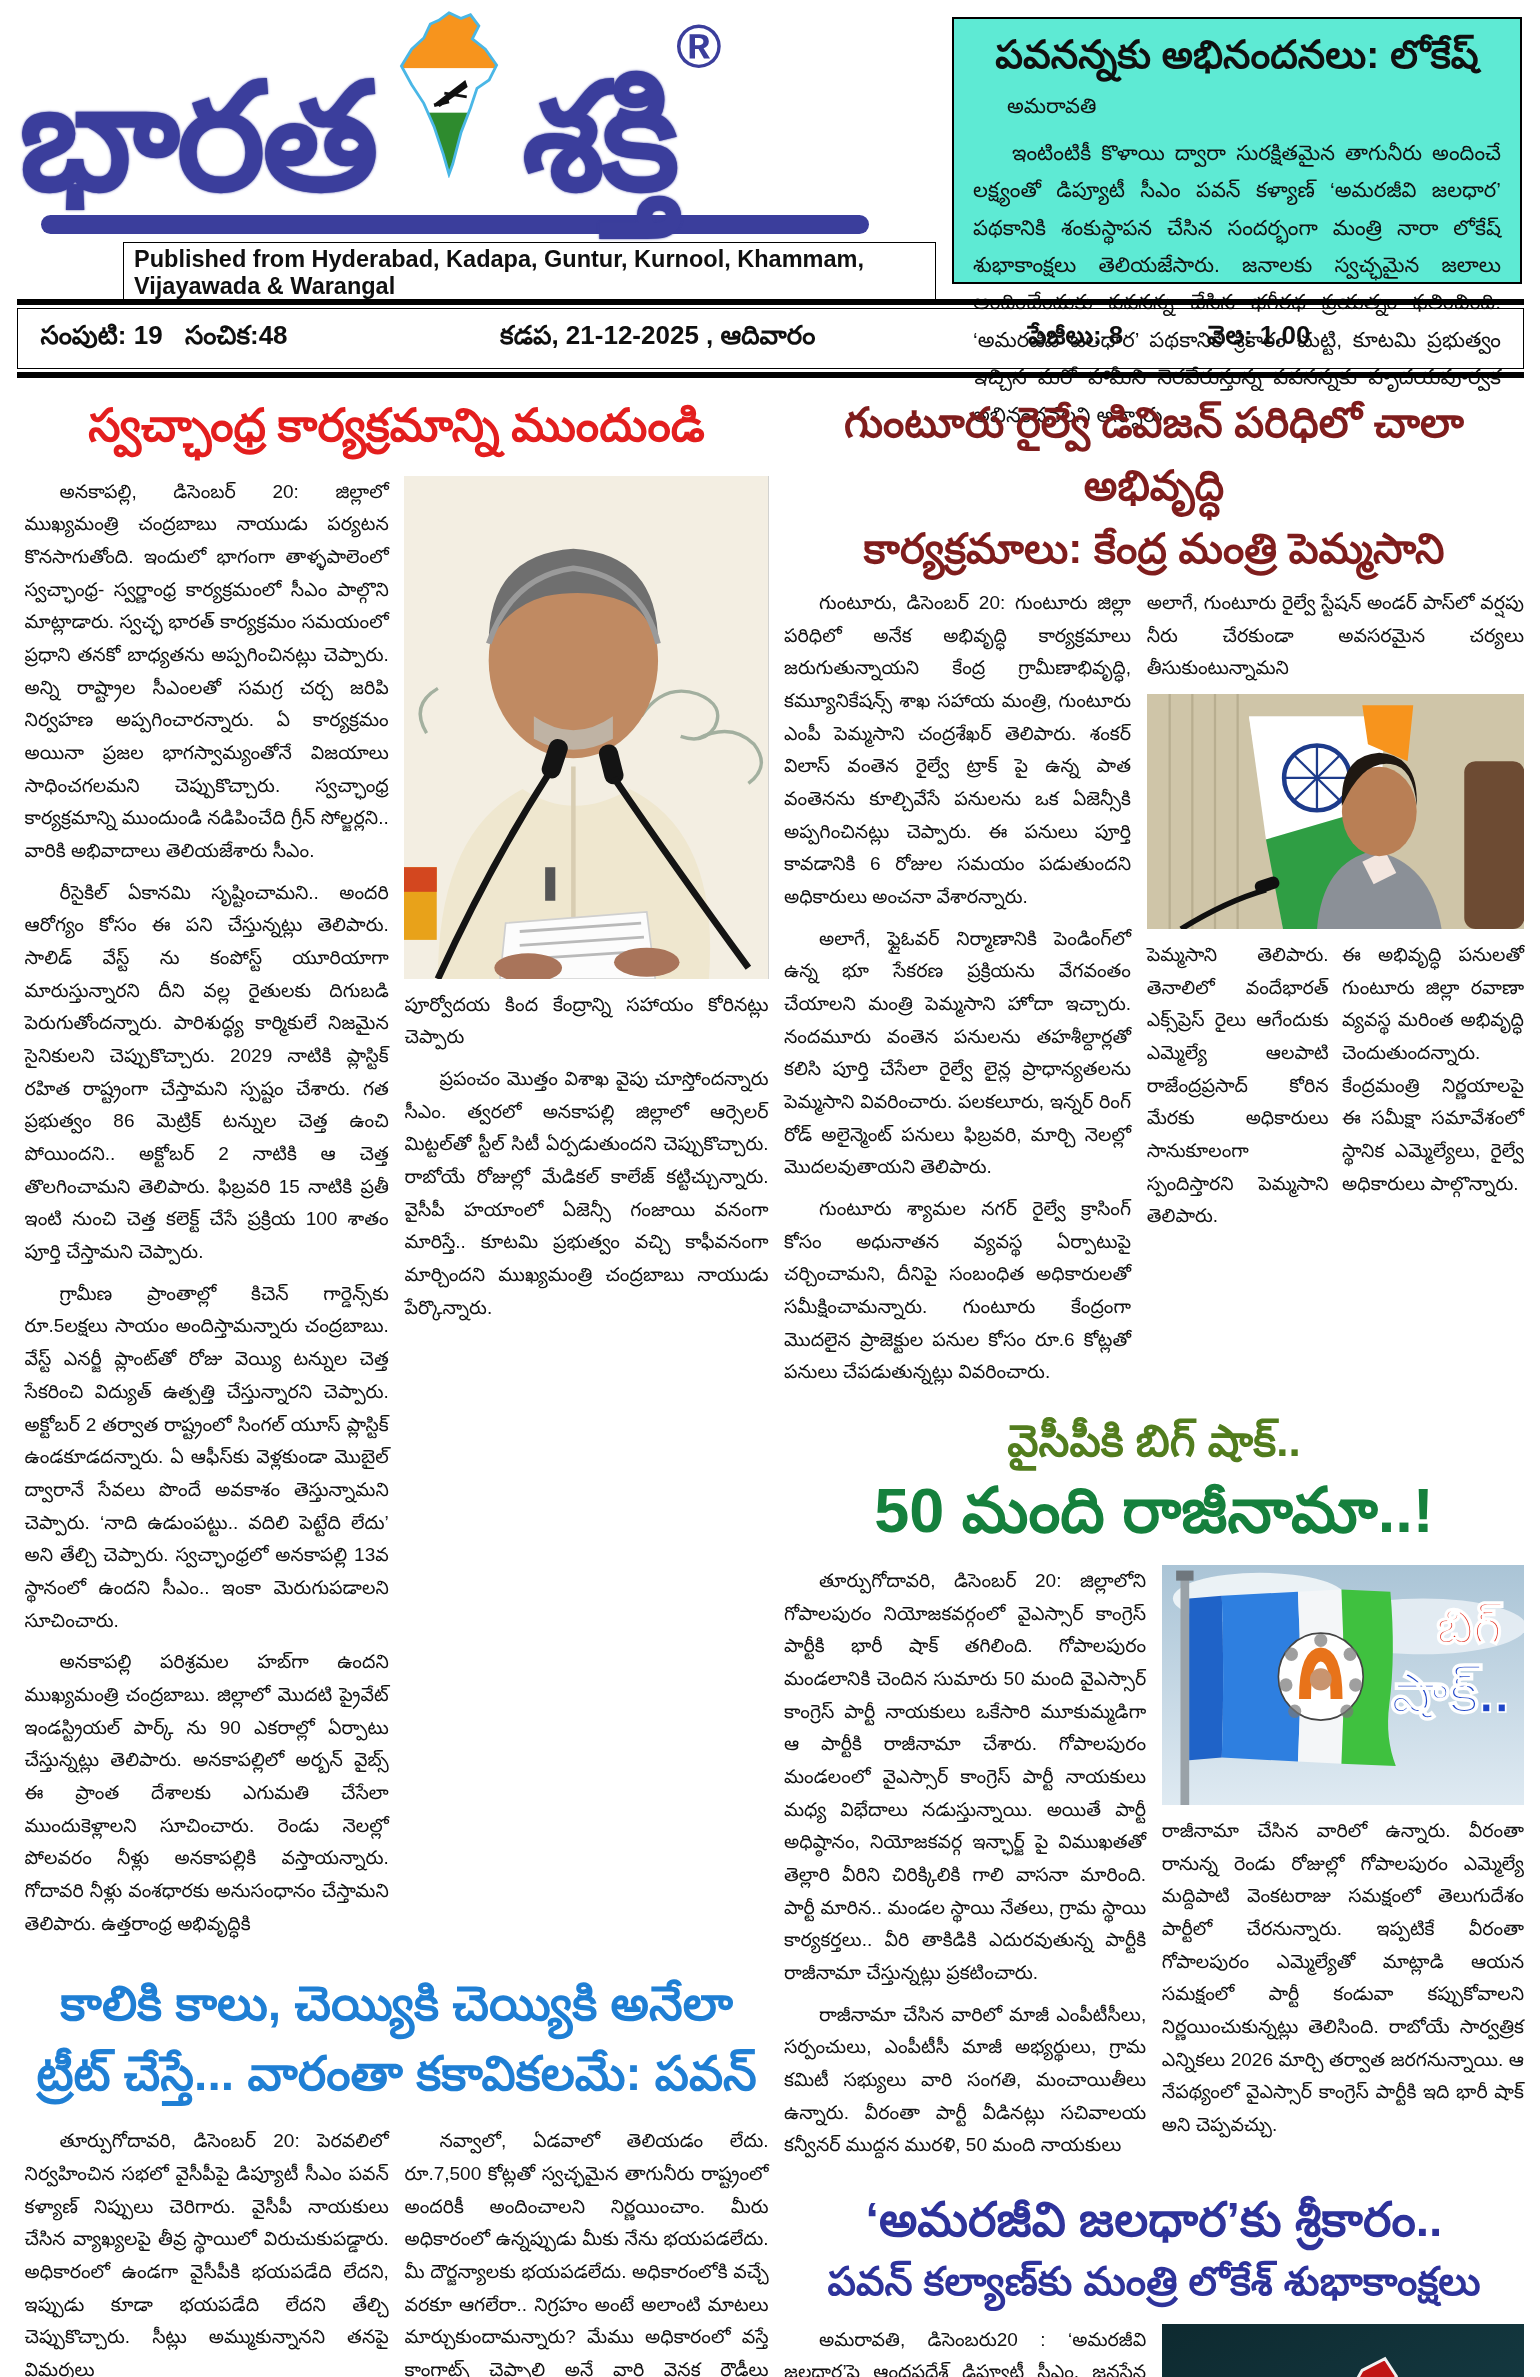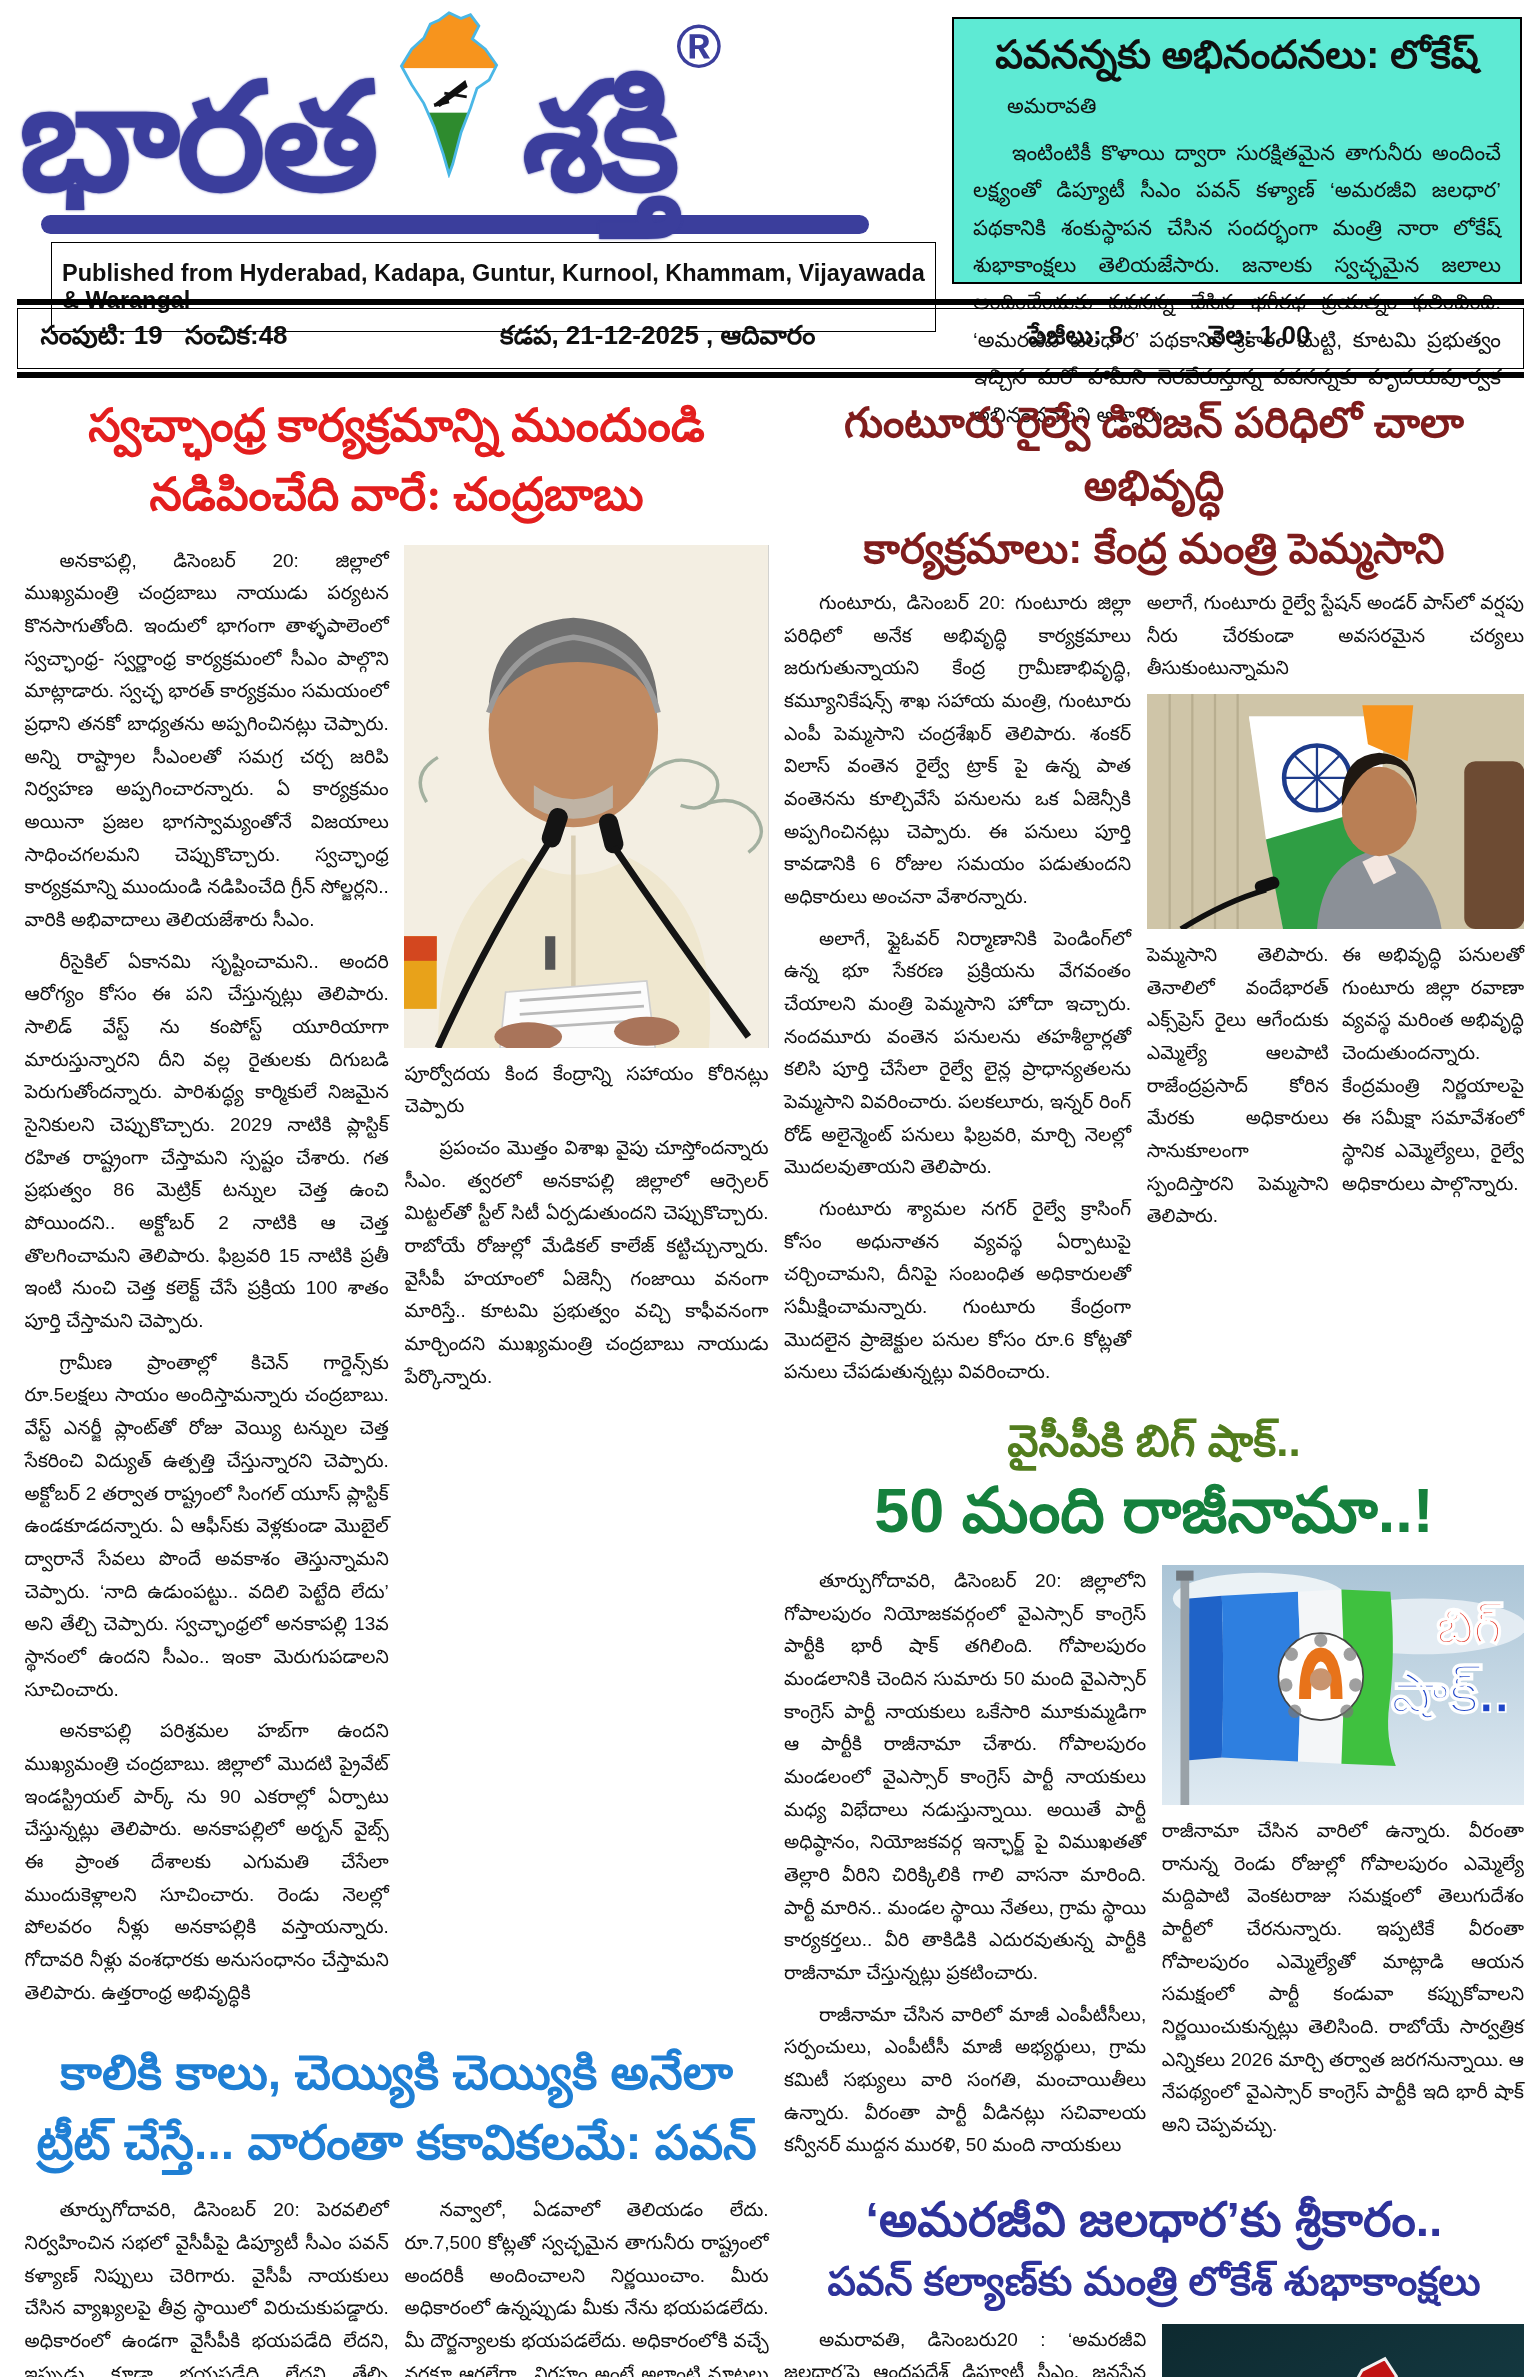--- a/index.html
+++ b/index.html
@@ -6,21 +6,21 @@
   .page{position:relative;width:1541px;height:2377px;background:#ffffff;overflow:hidden;
         font-family:"Liberation Sans","DejaVu Sans",sans-serif;color:#101010;}
   
   .masthead{position:absolute;left:19px;top:10px;width:917px;height:280px;}
   .m-row{display:flex;align-items:flex-end;}
   .m-word{font-weight:bold;color:#3b3e9c;font-size:150px;line-height:1;letter-spacing:-3.4px;
           text-shadow:0 0 2.2px #3b3e9c;}
   .m-map{width:140px;height:185px;margin:0 3.4px 17px 3.4px;flex:0 0 auto;}
   .m-reg{font-size:62px;color:#3b3e9c;font-weight:bold;line-height:1;align-self:flex-start;margin-top:5.6px;}
   .m-bar{height:19px;background:#3b3e9c;border-radius:10px;margin:3.4px 0 7.8px 22.4px;width:828px;}
-  .m-pub{display:inline-block;border:1.7px solid #000;padding:17px 10px;font-size:23.5px;font-weight:bold;margin-left:32px;}
+  .m-pub{display:inline-block;border:1.7px solid #000;padding:3px 10px;font-size:23.5px;font-weight:bold;margin-left:104px;}
   
   .lokeshbox{position:absolute;left:952px;top:17px;width:570px;height:267px;border:2.8px solid #000;
              padding:13.4px 19px;box-sizing:border-box;background:#5eead4;}
   .lokeshbox h2{margin:0 0 14.5px;font-size:39px;font-weight:bold;text-align:center;line-height:1.2;}
   .lb-date{font-size:21px;margin:0 0 11.2px 34px;}
   .lb-body{font-size:21px;line-height:1.78;text-align:justify;text-indent:39px;margin:0;}
   
   .infobar{position:absolute;left:17px;top:299px;width:1507px;border-top:6.7px solid #000;border-bottom:6.7px solid #000;
            padding:2.8px 0;box-sizing:border-box;}
   .infobar-in{border:1.7px solid #000;display:flex;align-items:center;font-weight:bold;font-size:26px;
@@ -107,21 +107,20 @@
       <span>వెల: 1.00</span>
       <span class="ib-sp"></span>
     </div>
   </div>
 
   <div class="left-region">
 
     <div>
       <h1 class="hl h-red">
         <span>స్వచ్ఛాంధ్ర కార్యక్రమాన్ని ముందుండి</span><br>
-        <span>నడిపించేది వారే: చంద్రబాబు</span>
       </h1>
       <div class="cols">
         <div class="col">
           <p class="p">అనకాపల్లి, డిసెంబర్ 20: జిల్లాలో ముఖ్యమంత్రి చంద్రబాబు నాయుడు పర్యటన కొనసాగుతోంది. ఇందులో భాగంగా తాళ్ళపాలెంలో స్వచ్ఛాంధ్ర- స్వర్ణాంధ్ర కార్యక్రమంలో సీఎం పాల్గొని మాట్లాడారు. స్వచ్ఛ భారత్ కార్యక్రమం సమయంలో ప్రధాని తనకో బాధ్యతను అప్పగించినట్లు చెప్పారు. అన్ని రాష్ట్రాల సీఎంలతో సమగ్ర చర్చ జరిపి నిర్వహణ అప్పగించారన్నారు. ఏ కార్యక్రమం అయినా ప్రజల భాగస్వామ్యంతోనే విజయాలు సాధించగలమని చెప్పుకొచ్చారు. స్వచ్ఛాంధ్ర కార్యక్రమాన్ని ముందుండి నడిపించేది గ్రీన్ సోల్జర్లని.. వారికి అభివాదాలు తెలియజేశారు సీఎం.</p>
           <p class="p">రీసైకిల్ ఏకానమి సృష్టించామని.. అందరి ఆరోగ్యం కోసం ఈ పని చేస్తున్నట్లు తెలిపారు. సాలిడ్ వేస్ట్ ను కంపోస్ట్ యూరియాగా మారుస్తున్నారని దీని వల్ల రైతులకు దిగుబడి పెరుగుతోందన్నారు. పారిశుద్ధ్య కార్మికులే నిజమైన సైనికులని చెప్పుకొచ్చారు. 2029 నాటికి ప్లాస్టిక్ రహిత రాష్ట్రంగా చేస్తామని స్పష్టం చేశారు. గత ప్రభుత్వం 86 మెట్రిక్ టన్నుల చెత్త ఉంచి పోయిందని.. అక్టోబర్ 2 నాటికి ఆ చెత్త తొలగించామని తెలిపారు. ఫిబ్రవరి 15 నాటికి ప్రతీ ఇంటి నుంచి చెత్త కలెక్ట్ చేసే ప్రక్రియ 100 శాతం పూర్తి చేస్తామని చెప్పారు.</p>
           <p class="p">గ్రామీణ ప్రాంతాల్లో కిచెన్ గార్డెన్స్‌కు రూ.5లక్షలు సాయం అందిస్తామన్నారు చంద్రబాబు. వేస్ట్ ఎనర్జీ ప్లాంట్‌తో రోజు వెయ్యి టన్నుల చెత్త సేకరించి విద్యుత్ ఉత్పత్తి చేస్తున్నారని చెప్పారు. అక్టోబర్ 2 తర్వాత రాష్ట్రంలో సింగల్ యూస్ ప్లాస్టిక్ ఉండకూడదన్నారు. ఏ ఆఫీస్‌కు వెళ్లకుండా మొబైల్ ద్వారానే సేవలు పొందే అవకాశం తెస్తున్నామని చెప్పారు. ‘నాది ఉడుంపట్టు.. వదిలి పెట్టేది లేదు’ అని తేల్చి చెప్పారు. స్వచ్ఛాంధ్రలో అనకాపల్లి 13వ స్థానంలో ఉందని సీఎం.. ఇంకా మెరుగుపడాలని సూచించారు.</p>
           <p class="p">అనకాపల్లి పరిశ్రమల హబ్‌గా ఉందని ముఖ్యమంత్రి చంద్రబాబు. జిల్లాలో మొదటి ప్రైవేట్ ఇండస్ట్రియల్ పార్క్ ను 90 ఎకరాల్లో ఏర్పాటు చేస్తున్నట్లు తెలిపారు. అనకాపల్లిలో అర్బన్ వైబ్స్ ఈ ప్రాంత దేశాలకు ఎగుమతి చేసేలా ముందుకెళ్లాలని సూచించారు. రెండు నెలల్లో పోలవరం నీళ్లు అనకాపల్లికి వస్తాయన్నారు. గోదావరి నీళ్లు వంశధారకు అనుసంధానం చేస్తామని తెలిపారు. ఉత్తరాంధ్ర అభివృద్ధికి</p>
         </div>
         <div class="col">
           <div class="photo ph-cbn">

